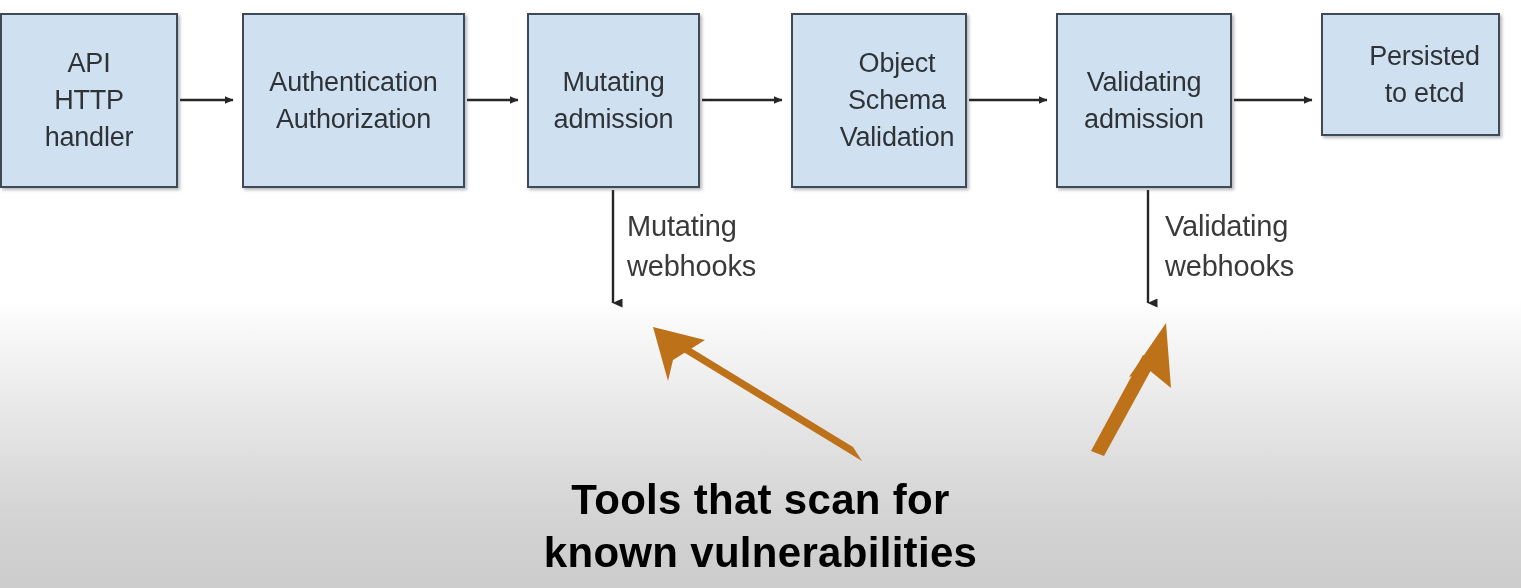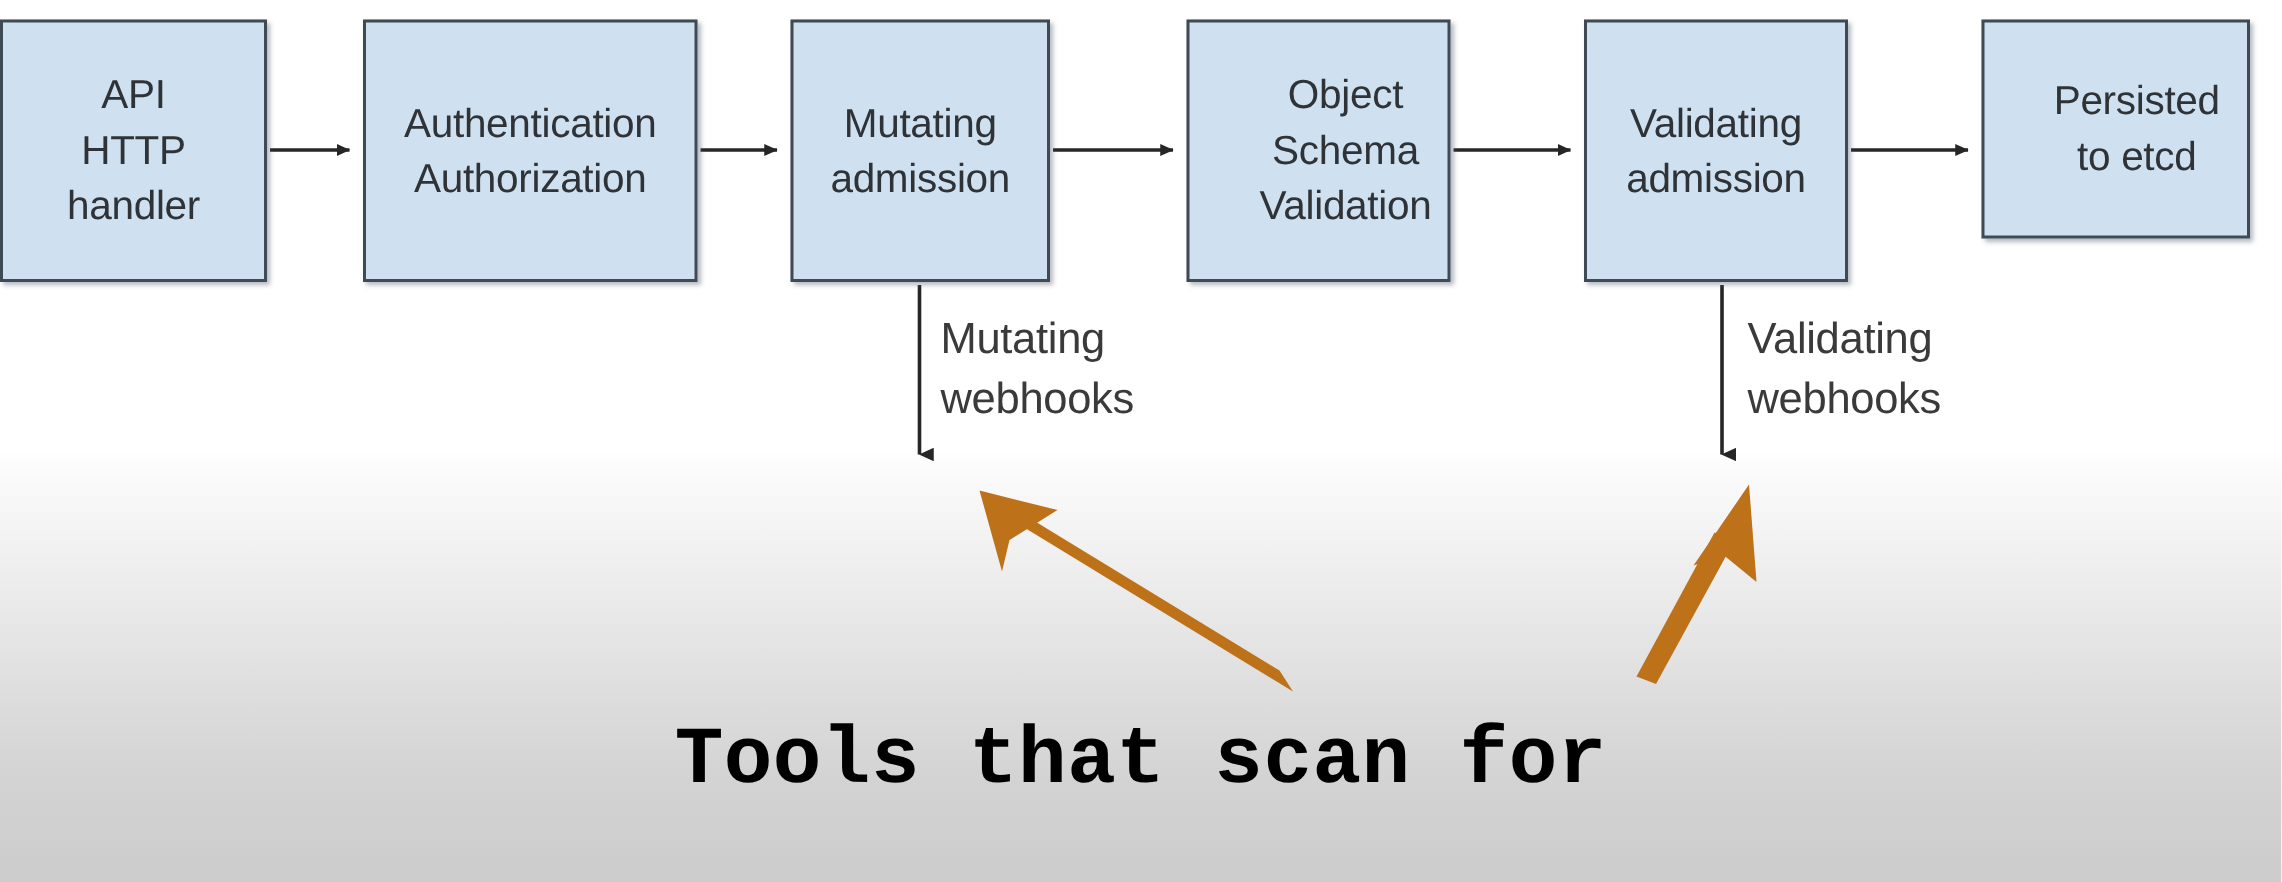--- a/index.html
+++ b/index.html
@@ -67,23 +67,23 @@
 
   
   #annotation {
     position: absolute;
     left: 0;
     top: 474px;
     width: 1521px;
     text-align: center;
   }
   #annotation .ann-line {
-    font-family: Liberation Mono, monospace;
+    font-family: Liberation Sans, sans-serif;
     font-weight: bold;
-    font-size: 54px;
+    font-size: 42px;
     line-height: 1.26;
     color: #000000;
     letter-spacing: 0.3px;
     display: block;
   }
 </style>
 </head>
 <body>
 
 <div id="stage">
@@ -141,28 +141,29 @@
     <span class="box-label">Object
 Schema
 Validation</span>
   </div>
 
   <div class="flow-box" style="left:1056px; top:13px; width:176px; height:175px;">
     <span class="box-label">Validating
 admission</span>
   </div>
 
-  <div class="flow-box" style="left:1321px; top:13px; width:179px; height:146px;padding-left:28px;">
+  <div class="flow-box" style="left:1321px; top:13px; width:179px; height:123px;padding-left:28px;">
     <span class="box-label">Persisted
 to etcd</span>
   </div>
 
   <div class="webhook-label" style="left:627px; top:206px;">Mutating
 webhooks</div>
 
   <div class="webhook-label" style="left:1165px; top:206px;">Validating
 webhooks</div>
 
   <div id="annotation">
     <span class="ann-line">Tools that scan for</span>
+    <span class="ann-line">known vulnerabilities</span>
   </div>
 
 </div>
 
 </body></html>

